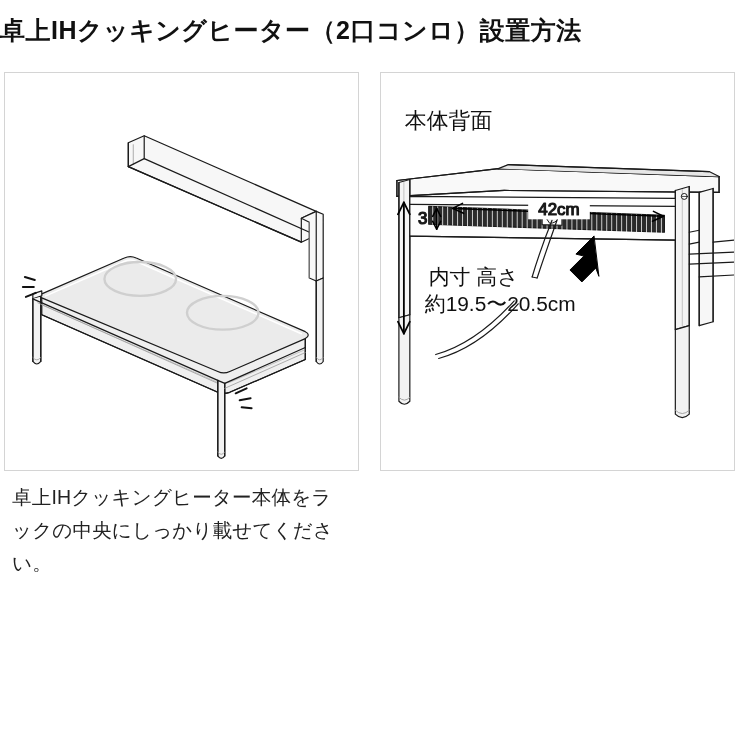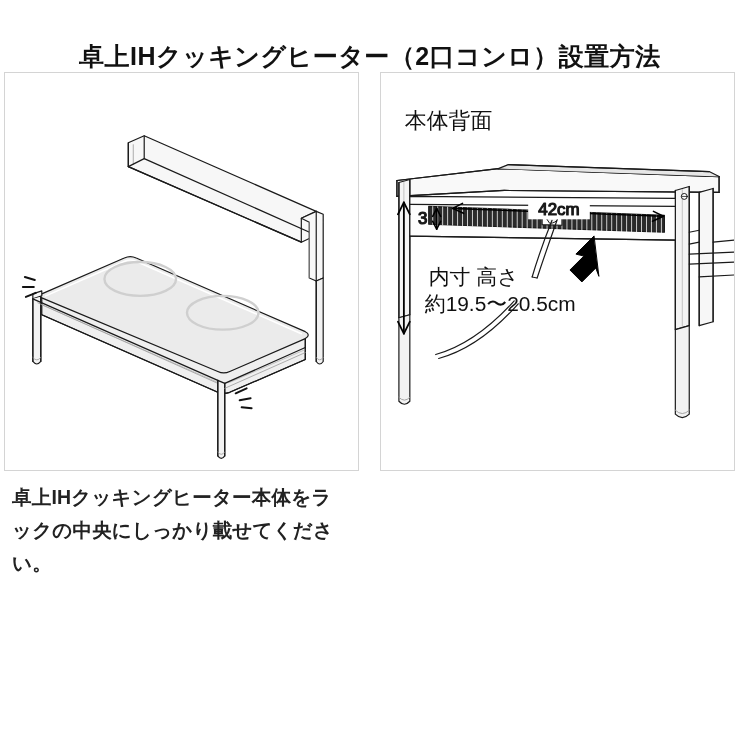--- a/index.html
+++ b/index.html
@@ -15,23 +15,22 @@
     position: relative;
     overflow: hidden;
   }
   .page {
     position: absolute;
     left: 0; top: 0;
     width: 740px; height: 740px;
   }
   .title {
     position: absolute;
-    left: 0; top: 40px;
+    left: 0; top: 14px;
     width: 740px;
-    text-align: center;
     font-size: 25px;
     font-weight: bold;
     letter-spacing: 0.5px;
     color: #111111;
     line-height: 32px;
   }
   .panels {
     position: absolute;
     left: 4px;
     top: 72px;
@@ -51,21 +50,20 @@
   .panel.left { left: 0; }
   .panel.right { left: 376px; }
   .panel svg { display: block; width: 100%; height: 100%; }
 
   .captions {
     position: absolute;
     left: 0;
     top: 481px;
     width: 740px;
     height: 120px;
-    font-weight: bold;
   }
   .caption {
     position: absolute;
     top: 0;
     width: 330px;
     font-size: 19.5px;
     line-height: 33px;
     color: #222222;
     letter-spacing: 0.2px;
   }

